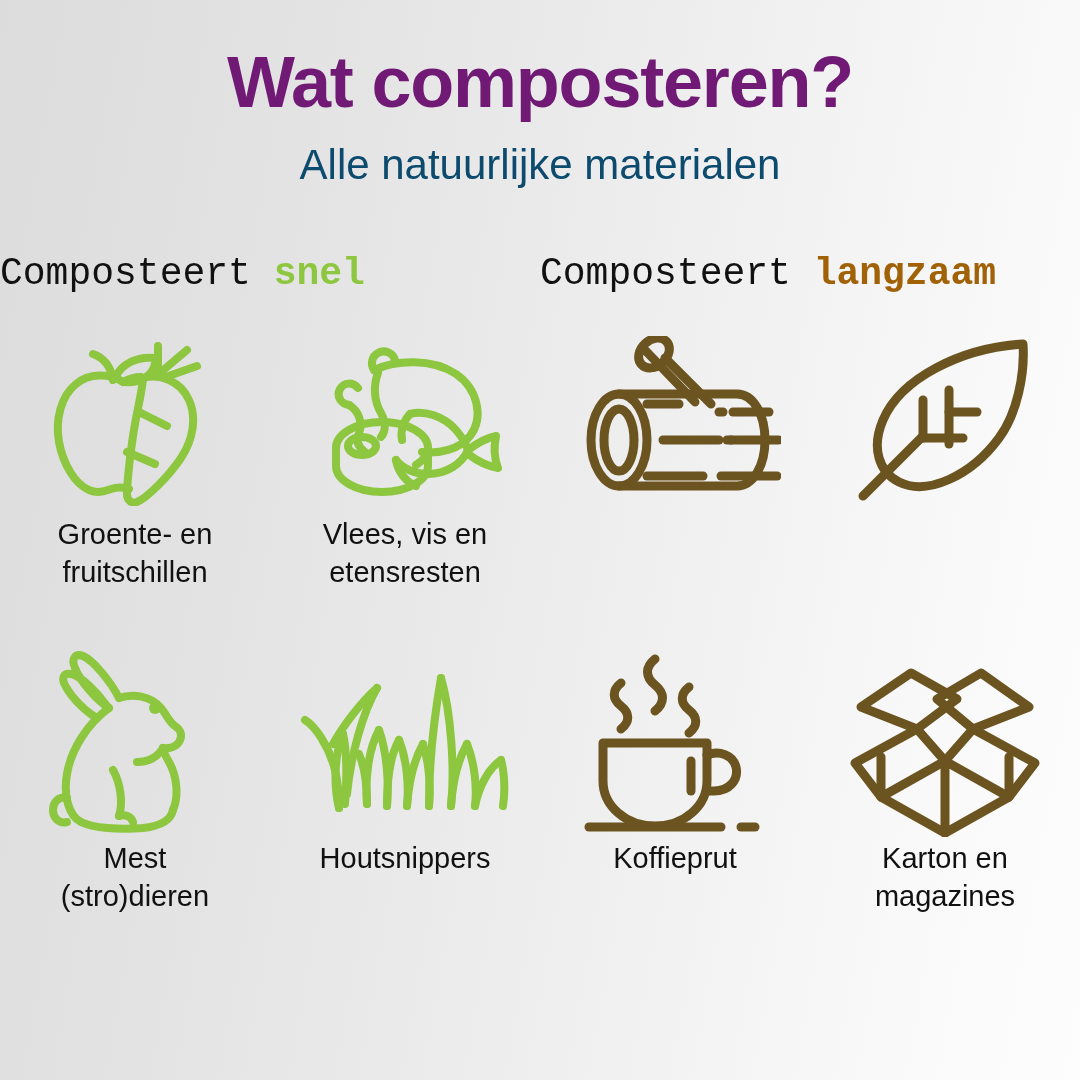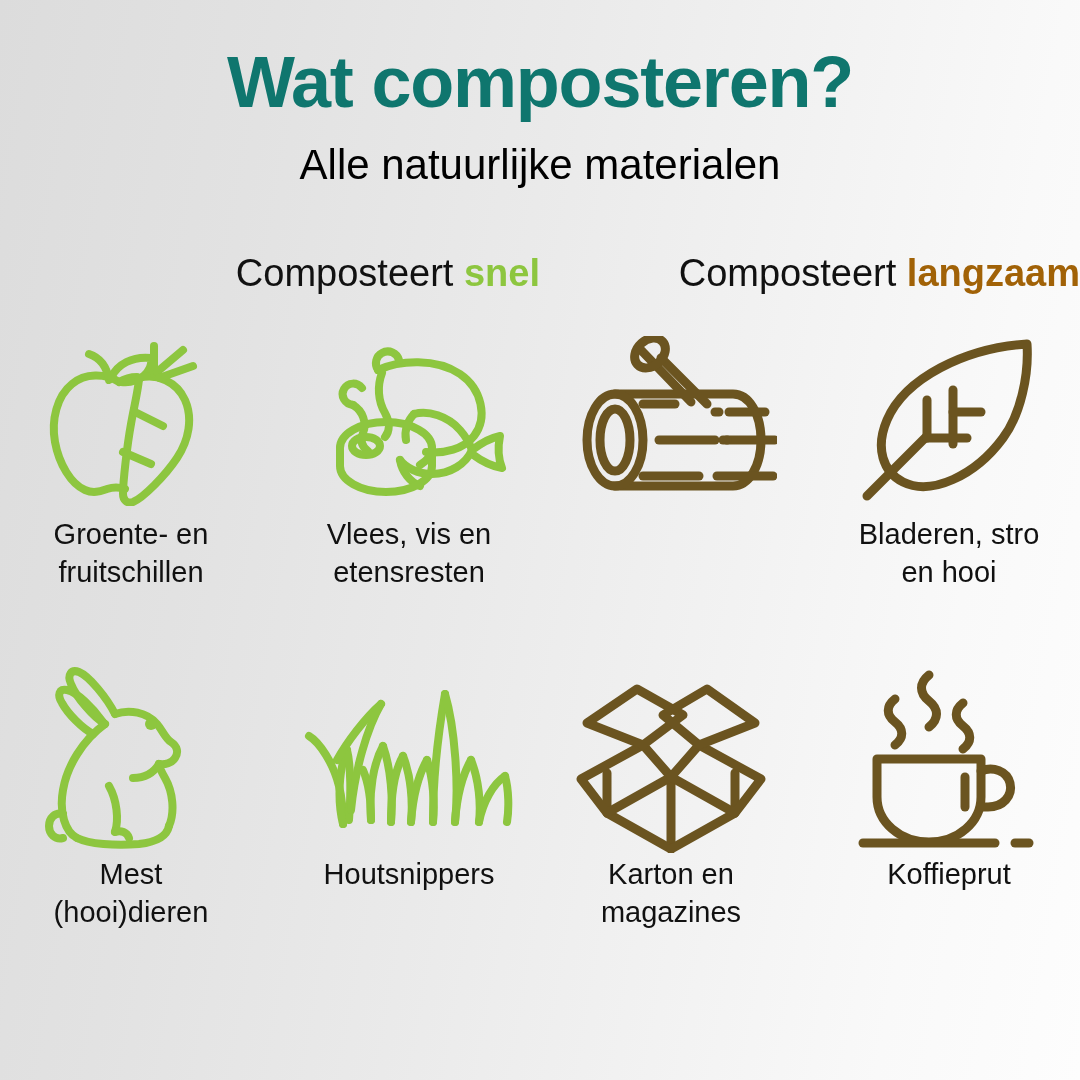--- a/index.html
+++ b/index.html
@@ -22,63 +22,63 @@
 
   
   .header {
     padding-top: 44px;
     text-align: center;
   }
   .title {
     font-size: 72px;
     font-weight: 700;
     letter-spacing: -1.2px;
-    color: #0f766e;
+    color: #701a75;
     line-height: 1.08;
     margin: 0;
   }
   .subtitle {
     font-size: 42px;
     font-weight: 400;
-    color: #000000;
+    color: #0c4a6e;
     line-height: 1.1;
     margin: 20px 0 0 0;
   }
 
   
   .col-heads {
     display: flex;
     margin-top: 64px;
   }
   .col-head {
     flex: 1 1 50%;
-    text-align: right;
+    text-align: left;
     font-size: 38px;
     font-weight: 400;
     color: #111111;
     white-space: nowrap;
+    font-family: Liberation Mono, monospace;
   }
   .col-head .accent {
     font-weight: 700;
   }
   .accent-green { color: #8dc63f; }
   .accent-brown { color: #a16207; }
 
   
   .grid {
     display: flex;
     margin-top: 36px;
   }
   .side {
     flex: 1 1 50%;
     display: grid;
     grid-template-columns: 1fr 1fr;
     column-gap: 0px;
     row-gap: 0px;
-    gap: 16px;
   }
   .cell {
     display: flex;
     flex-direction: column;
     align-items: center;
     justify-content: flex-start;
     padding: 0 6px;
     box-sizing: border-box;
     height: 300px;
   }
@@ -181,21 +181,21 @@
             <path d="M64 62C42 78 26 104 22 128c-4 22 2 42 14 48"></path>
             <path d="M36 176c12 6 38 8 62 6 18-2 28-8 30-18"></path>
             <path d="M128 164c6-14 4-34-4-48-4-7-6-11-6-14"></path>
 
             <path d="M22 152c-8-2-14 4-14 12 0 8 6 14 14 12"></path>
             <path d="M68 124c8 14 10 34 6 46"></path>
             <path d="M74 170c6-2 12 0 14 6"></path>
           </svg>
         </div>
         <div class="caption">Mest
-(hooi)dieren</div>
+(stro)dieren</div>
       </div>
 
       <div class="cell shift-down">
         <div class="icon-wrap">
           <svg width="216" height="140" viewBox="0 0 216 140" fill="none" stroke="#8dc63f" stroke-width="8" stroke-linecap="round" stroke-linejoin="round">
             <path d="M8 46c10 6 24 26 30 50 3 12 4 28 4 38"></path>
             <path d="M42 134c-6-24-4-56 4-74"></path>
             <path d="M46 60c4 16 4 46 2 70"></path>
             <path d="M62 80c6 14 8 36 8 50"></path>
             <path d="M70 130c-2-28 2-56 12-74"></path>
@@ -248,22 +248,39 @@
         <div class="icon-wrap">
           <svg width="176" height="168" viewBox="0 0 176 168" fill="none" stroke="#6b5420" stroke-width="9" stroke-linecap="round" stroke-linejoin="round">
             <path d="M166 8C104 12 44 42 26 84c-12 28-4 52 16 62 28 14 72-6 100-44 18-24 26-64 24-94z"></path>
             <path d="M6 160l60-60"></path>
             <path d="M92 54v54"></path>
             <path d="M66 64v38"></path>
             <path d="M92 76h28"></path>
             <path d="M66 102h40"></path>
           </svg>
         </div>
-        <div class="caption">Bladeren, stro
-en hooi</div>
+      </div>
+
+      <div class="cell shift-down">
+        <div class="icon-wrap">
+          <svg width="188" height="190" viewBox="0 0 188 190" fill="none" stroke="#6b5420" stroke-width="9" stroke-linecap="round" stroke-linejoin="round">
+
+            <path d="M74 10c-10 8-10 18 0 26s10 18 0 26"></path>
+            <path d="M40 34c-9 7-9 16 0 23s9 16 0 23"></path>
+            <path d="M108 38c-9 7-9 16 0 23s9 16 0 23"></path>
+
+            <path d="M22 94h104v38c0 25-23 45-52 45s-52-20-52-45V94z"></path>
+            <path d="M126 106c12-5 26 0 29 12 3 13-7 24-22 24h-7"></path>
+            <path d="M110 112v30"></path>
+
+            <path d="M8 178h132"></path>
+            <path d="M160 178h14"></path>
+          </svg>
+        </div>
+        <div class="caption">Koffieprut</div>
       </div>
 
       <div class="cell shift-down">
         <div class="icon-wrap">
           <svg width="196" height="186" viewBox="0 0 196 186" fill="none" stroke="#6b5420" stroke-width="9" stroke-linecap="round" stroke-linejoin="round">
 
             <path d="M98 110v72"></path>
             <path d="M98 182l-64-36v-40"></path>
             <path d="M98 182l64-36v-40"></path>
 
@@ -272,34 +289,15 @@
             <path d="M98 110l64 36 26-34-62-34z"></path>
 
             <path d="M70 78L14 56 64 22l46 26z"></path>
 
             <path d="M126 78l56-22-48-34-44 26z"></path>
           </svg>
         </div>
         <div class="caption">Karton en
 magazines</div>
       </div>
-
-      <div class="cell shift-down">
-        <div class="icon-wrap">
-          <svg width="188" height="190" viewBox="0 0 188 190" fill="none" stroke="#6b5420" stroke-width="9" stroke-linecap="round" stroke-linejoin="round">
-
-            <path d="M74 10c-10 8-10 18 0 26s10 18 0 26"></path>
-            <path d="M40 34c-9 7-9 16 0 23s9 16 0 23"></path>
-            <path d="M108 38c-9 7-9 16 0 23s9 16 0 23"></path>
-
-            <path d="M22 94h104v38c0 25-23 45-52 45s-52-20-52-45V94z"></path>
-            <path d="M126 106c12-5 26 0 29 12 3 13-7 24-22 24h-7"></path>
-            <path d="M110 112v30"></path>
-
-            <path d="M8 178h132"></path>
-            <path d="M160 178h14"></path>
-          </svg>
-        </div>
-        <div class="caption">Koffieprut</div>
-      </div>
     </div>
   </div>
 </div>
 
 </body></html>

